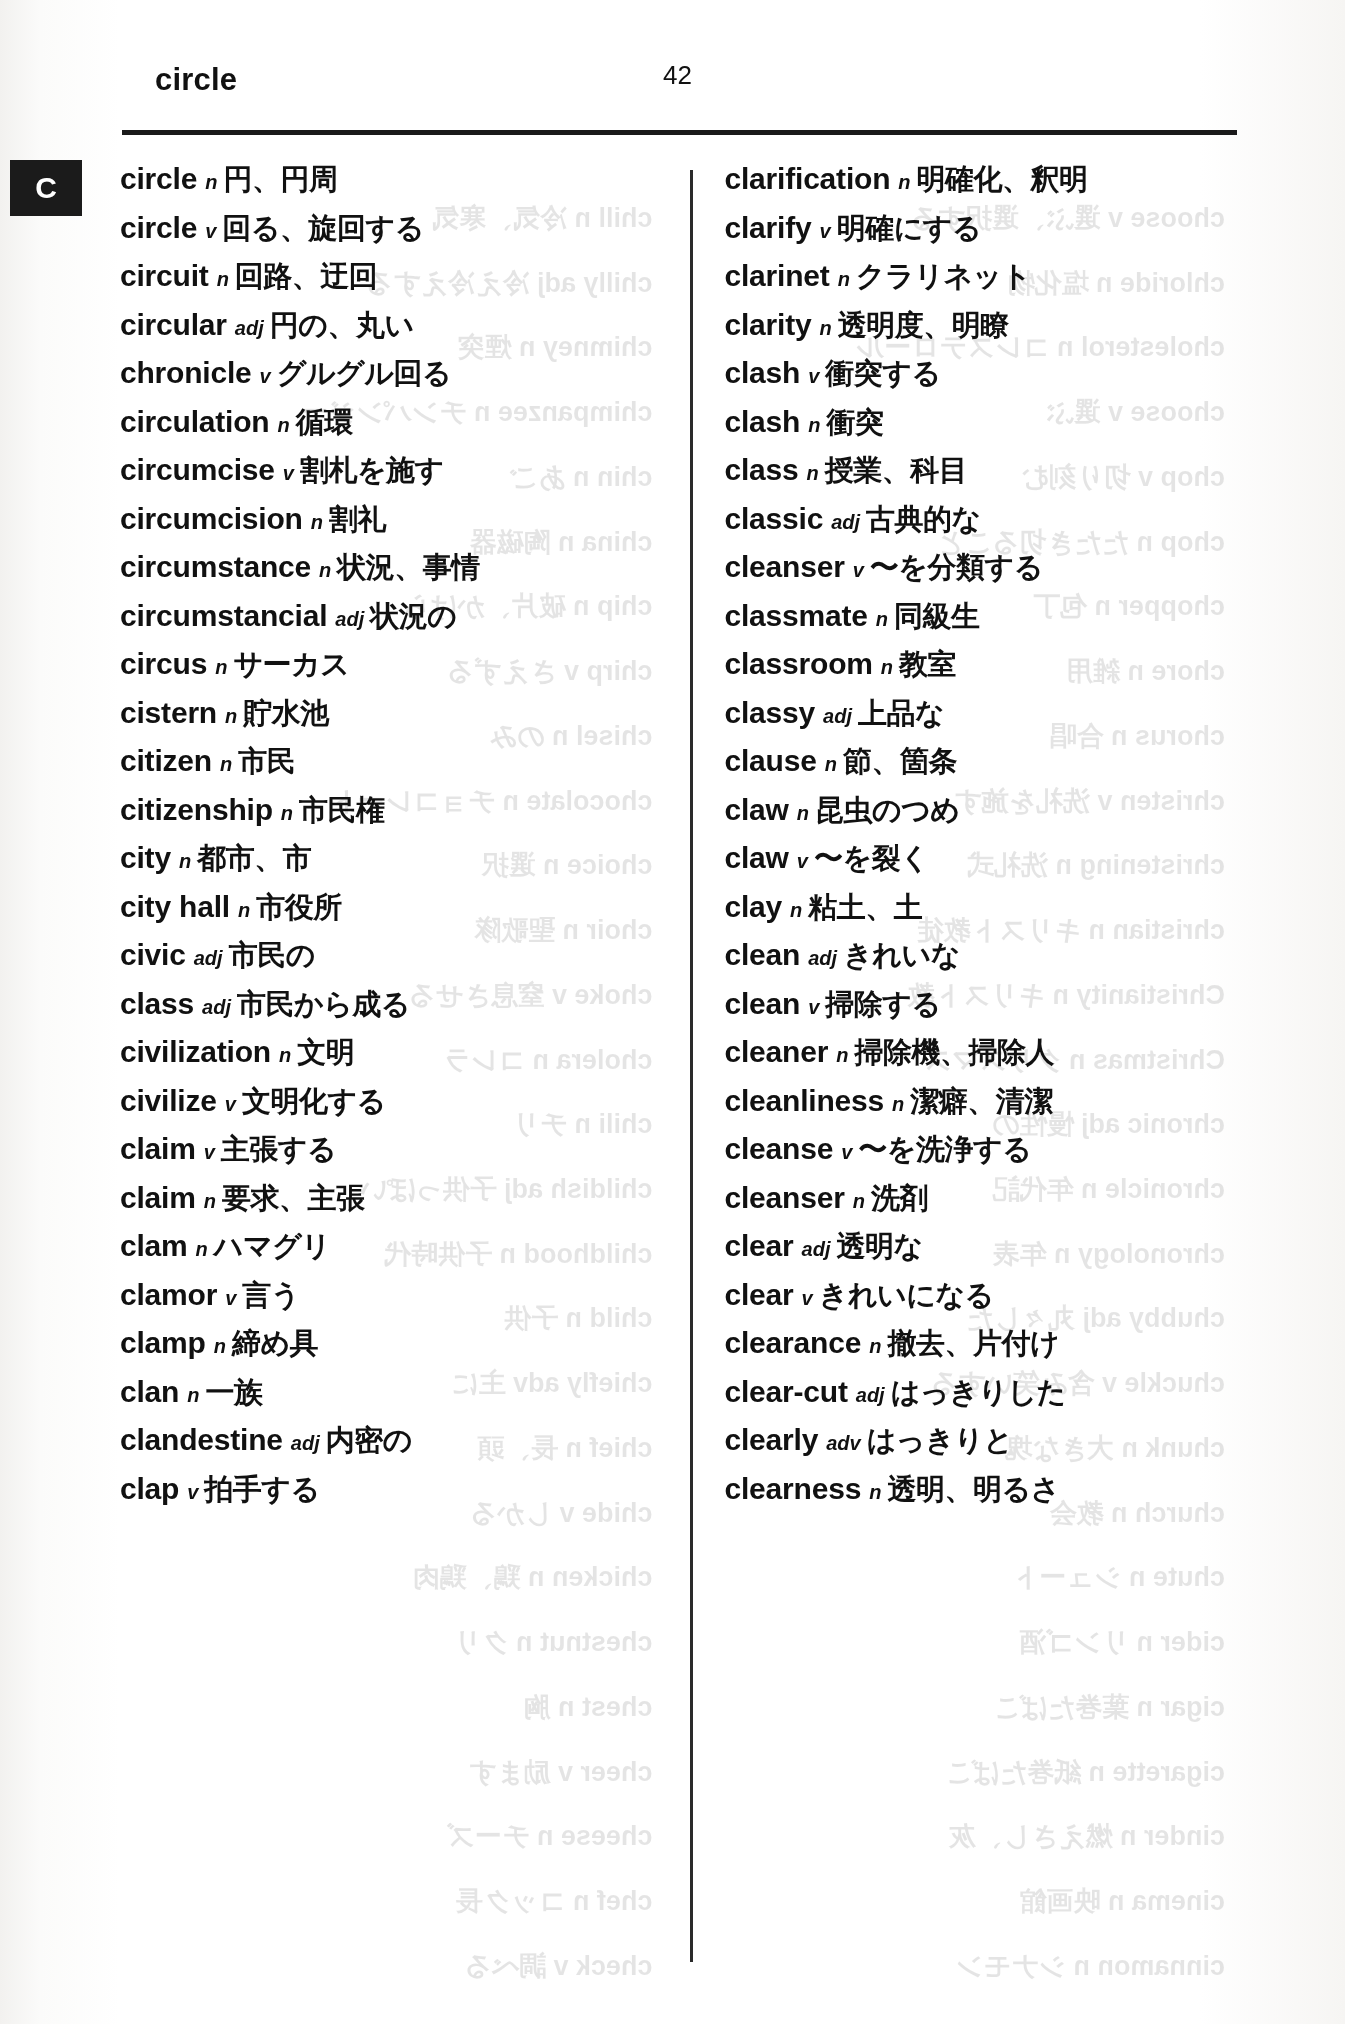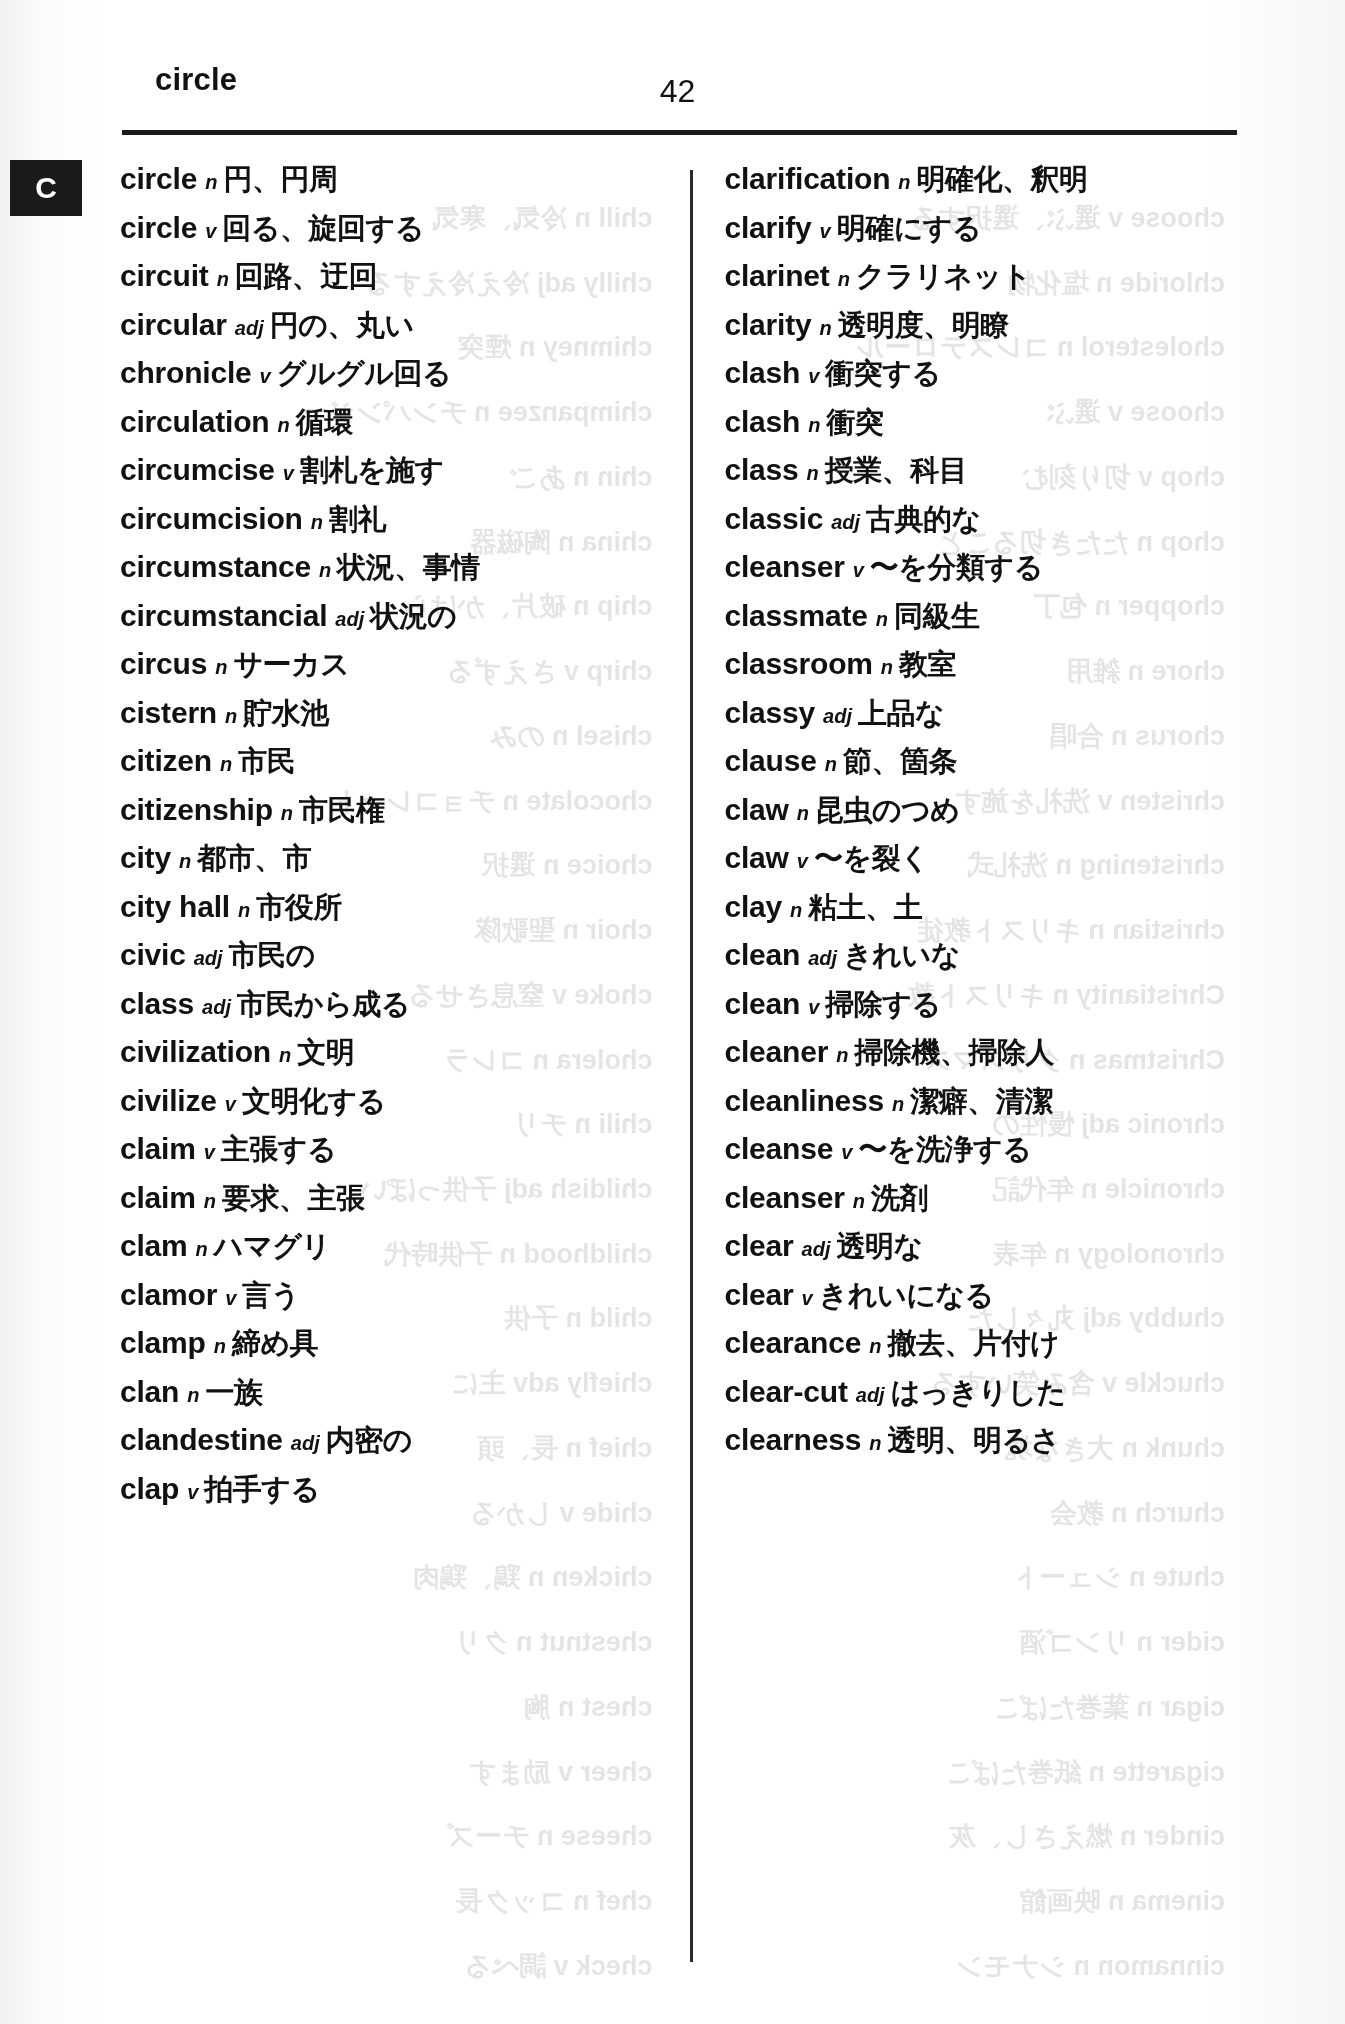--- a/index.html
+++ b/index.html
@@ -65,22 +65,22 @@
     left: 35px;
     top: 10px;
     font-size: 31px;
     font-weight: bold;
     letter-spacing: 0.2px;
   }
   .header .pageno {
     position: absolute;
     left: 50%;
     transform: translateX(-50%);
-    top: 21px;
-    font-size: 32px;
+    top: 8px;
+    font-size: 26px;
   }
   .rule {
     position: absolute;
     top: 130px;
     left: 122px;
     right: 108px;
     height: 5px;
     background: #1a1a1a;
   }
 
@@ -496,18 +496,23 @@
         <span class="hw">clearance</span>
         <span class="pos">n</span>
         <span class="def">撤去、片付け</span>
       </div>
       <div class="entry">
         <span class="hw">clear-cut</span>
         <span class="pos">adj</span>
         <span class="def">はっきりした</span>
       </div>
       <div class="entry">
+        <span class="hw">clearly</span>
+        <span class="pos">adv</span>
+        <span class="def">はっきりと</span>
+      </div>
+      <div class="entry">
         <span class="hw">clearness</span>
         <span class="pos">n</span>
         <span class="def">透明、明るさ</span>
       </div>
     </div>
 </div>
 
 </body></html>

